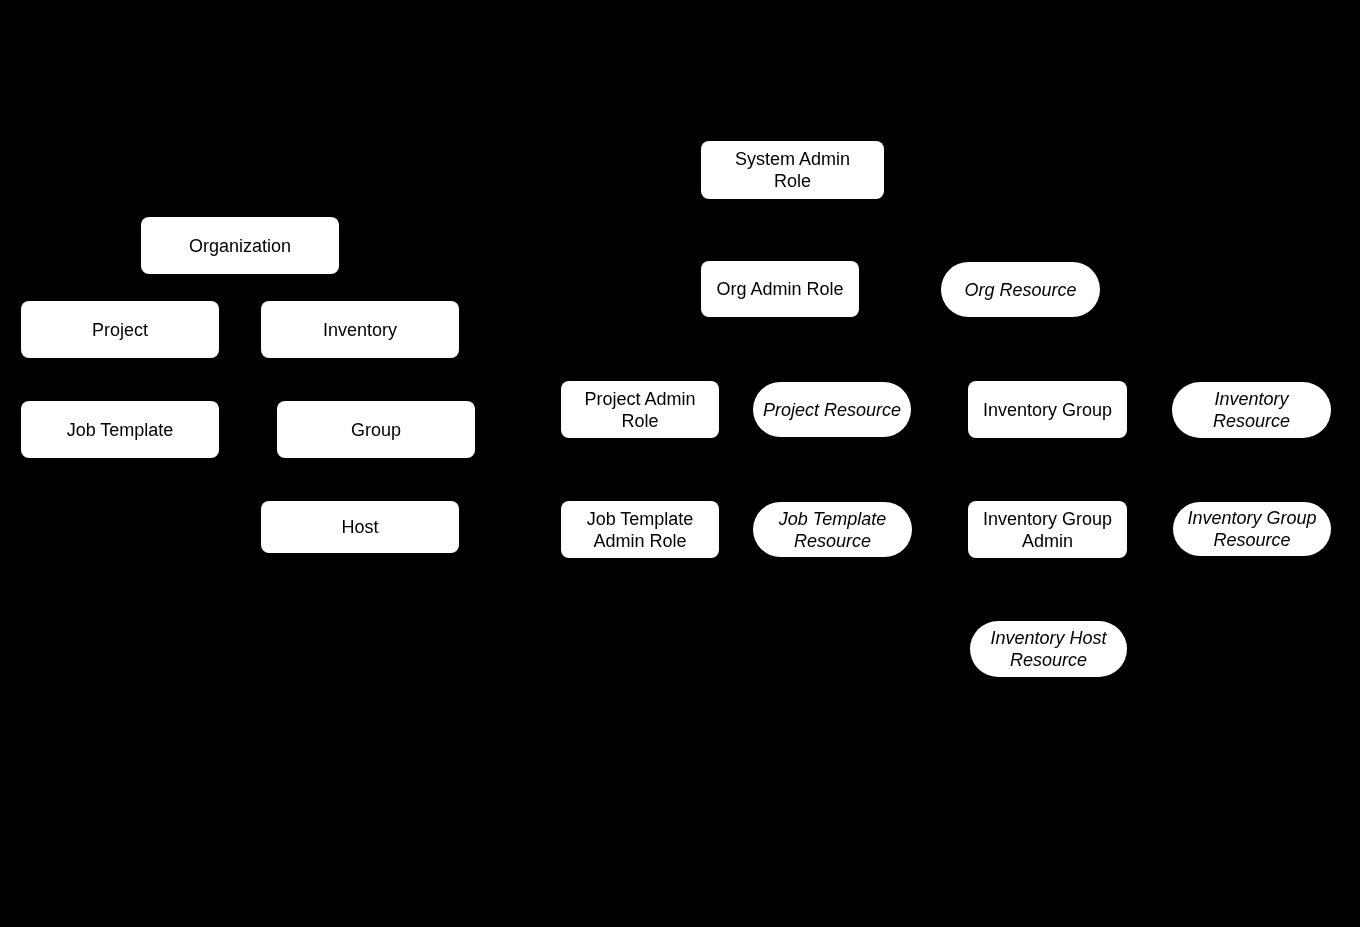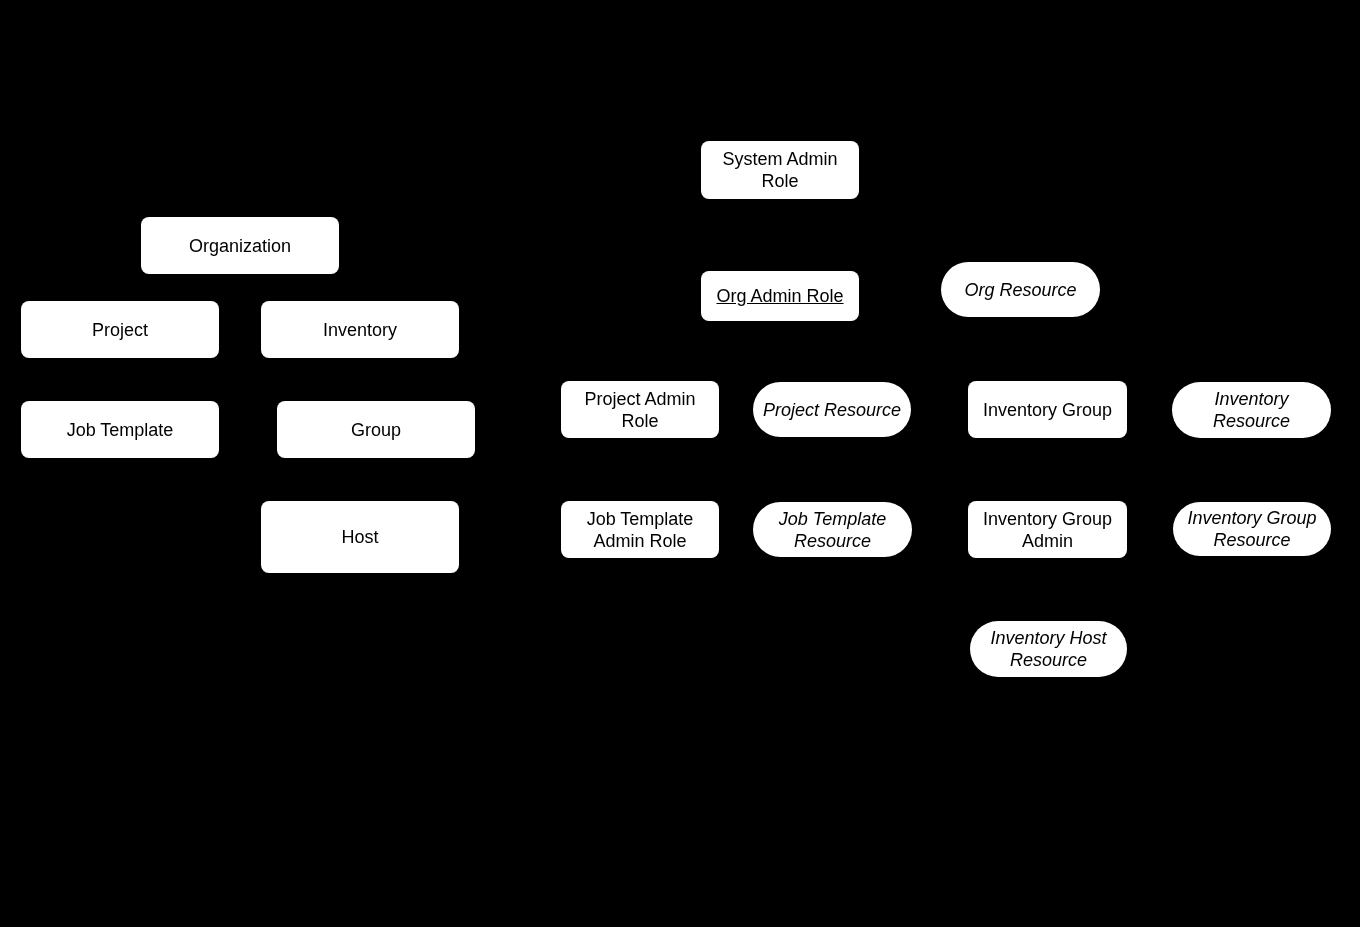--- a/index.html
+++ b/index.html
@@ -46,26 +46,26 @@
   <div class="node rect" style="left:141px; top:201px; width:198px; height:57px;margin-top:16px;">Organization</div>
 
   <div class="node rect" style="left:21px; top:301px; width:198px; height:57px;">Project</div>
 
   <div class="node rect" style="left:261px; top:301px; width:198px; height:57px;">Inventory</div>
 
   <div class="node rect" style="left:21px; top:401px; width:198px; height:57px;">Job Template</div>
 
   <div class="node rect" style="left:261px; top:401px; width:198px; height:57px;margin-left:16px;">Group</div>
 
-  <div class="node rect" style="left:261px; top:501px; width:198px; height:72px;">Host</div>
+  <div class="node rect" style="left:261px; top:501px; width:198px; height:52px;">Host</div>
 
-  <div class="node rect" style="left:701px; top:141px; width:158px; height:58px;">System Admin
+  <div class="node rect" style="left:701px; top:141px; width:183px; height:58px;">System Admin
 Role</div>
 
-  <div class="node rect" style="left:701px; top:271px; width:158px; height:50px;text-decoration:underline;">Org Admin Role</div>
+  <div class="node rect" style="left:701px; top:261px; width:158px; height:56px;">Org Admin Role</div>
 
   <div class="node pill" style="left:941px; top:262px; width:159px; height:55px;">Org Resource</div>
 
   <div class="node rect" style="left:561px; top:381px; width:158px; height:57px;">Project Admin
 Role</div>
 
   <div class="node pill" style="left:753px; top:382px; width:158px; height:55px;">Project Resource</div>
 
   <div class="node rect" style="left:968px; top:381px; width:159px; height:57px;">Inventory Group</div>
 

